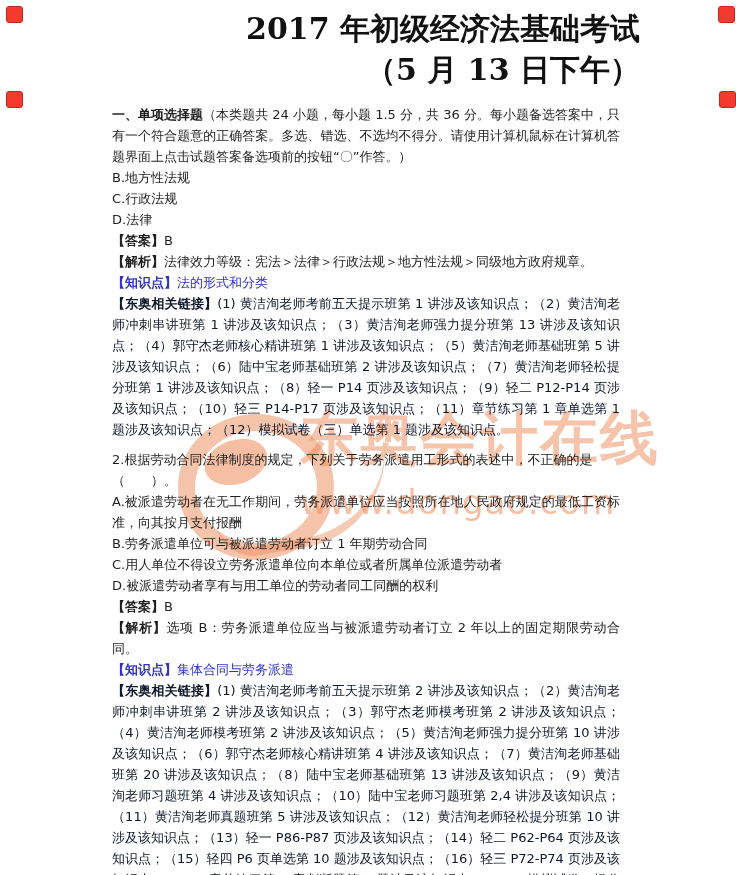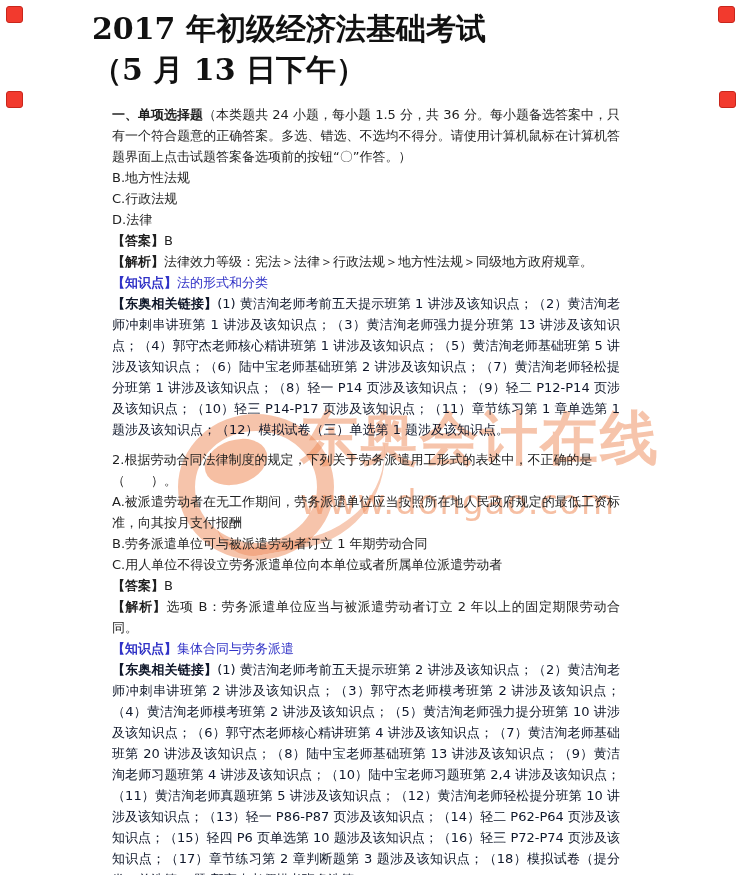--- a/index.html
+++ b/index.html
@@ -43,21 +43,21 @@
   .hd-tl{left:6px;top:6px;}
   .hd-tr{left:718px;top:6px;}
   .hd-bl{left:6px;top:91px;}
   .hd-br{left:719px;top:91px;}
   
   .content{
     position:relative;z-index:1;
     padding:8px 116px 0 112px;
   }
   .title{
-    text-align:left;font-family:"DejaVu Serif","Liberation Serif",serif;
+    text-align:right;font-family:"DejaVu Serif","Liberation Serif",serif;
     font-weight:bold;font-size:30px;line-height:41px;color:#111;
     margin:0 -20px 14px -20px;
   }
   .body-txt{font-size:13px;line-height:21px;}
   .para{margin:0;text-align:justify;}
   .pre{white-space:pre-line;}
   .bold{font-weight:bold;}
   .blue{color:#3032c6;font-family:Liberation Serif, serif;}
   .red{color:#0f172a;}
   .q2{margin-top:9px;}
@@ -100,20 +100,21 @@
         <p class="para blue"><span class="bold">【知识点】</span><span>法的形式和分类</span></p>
         <p class="para red"><span class="bold">【东奥相关链接】</span><span>(1) 黄洁洵老师考前五天提示班第 1 讲涉及该知识点；（2）黄洁洵老师冲刺串讲班第 1 讲涉及该知识点；（3）黄洁洵老师强力提分班第 13 讲涉及该知识点；（4）郭守杰老师核心精讲班第 1 讲涉及该知识点；（5）黄洁洵老师基础班第 5 讲涉及该知识点；（6）陆中宝老师基础班第 2 讲涉及该知识点；（7）黄洁洵老师轻松提分班第 1 讲涉及该知识点；（8）轻一 P14 页涉及该知识点；（9）轻二 P12-P14 页涉及该知识点；（10）轻三 P14-P17 页涉及该知识点；（11）章节练习第 1 章单选第 1 题涉及该知识点；（12）模拟试卷（三）单选第 1 题涉及该知识点。</span></p>
       </div>
 
       <div class="q2">
         <p class="para pre">2.根据劳动合同法律制度的规定，下列关于劳务派遣用工形式的表述中，不正确的是
 （　　）。</p>
         <p class="para">A.被派遣劳动者在无工作期间，劳务派遣单位应当按照所在地人民政府规定的最低工资标准，向其按月支付报酬</p>
         <p class="para">B.劳务派遣单位可与被派遣劳动者订立 1 年期劳动合同</p>
         <p class="para">C.用人单位不得设立劳务派遣单位向本单位或者所属单位派遣劳动者</p>
+        <p class="para">D.被派遣劳动者享有与用工单位的劳动者同工同酬的权利</p>
         <p class="para"><span class="bold">【答案】</span><span>B</span></p>
         <p class="para"><span class="bold">【解析】</span><span>选项 B：劳务派遣单位应当与被派遣劳动者订立 2 年以上的固定期限劳动合同。</span></p>
         <p class="para blue"><span class="bold">【知识点】</span><span>集体合同与劳务派遣</span></p>
         <p class="para red"><span class="bold">【东奥相关链接】</span><span>(1) 黄洁洵老师考前五天提示班第 2 讲涉及该知识点；（2）黄洁洵老师冲刺串讲班第 2 讲涉及该知识点；（3）郭守杰老师模考班第 2 讲涉及该知识点；（4）黄洁洵老师模考班第 2 讲涉及该知识点；（5）黄洁洵老师强力提分班第 10 讲涉及该知识点；（6）郭守杰老师核心精讲班第 4 讲涉及该知识点；（7）黄洁洵老师基础班第 20 讲涉及该知识点；（8）陆中宝老师基础班第 13 讲涉及该知识点；（9）黄洁洵老师习题班第 4 讲涉及该知识点；（10）陆中宝老师习题班第 2,4 讲涉及该知识点；（11）黄洁洵老师真题班第 5 讲涉及该知识点；（12）黄洁洵老师轻松提分班第 10 讲涉及该知识点；（13）轻一 P86-P87 页涉及该知识点；（14）轻二 P62-P64 页涉及该知识点；（15）轻四 P6 页单选第 10 题涉及该知识点；（16）轻三 P72-P74 页涉及该知识点；（17）章节练习第 2 章判断题第 3 题涉及该知识点；（18）模拟试卷（提分卷）单选第 2 题/郭守杰老师模考班多选第</span></p>
       </div>
 
     </div>
   </div>
 </div>
 

